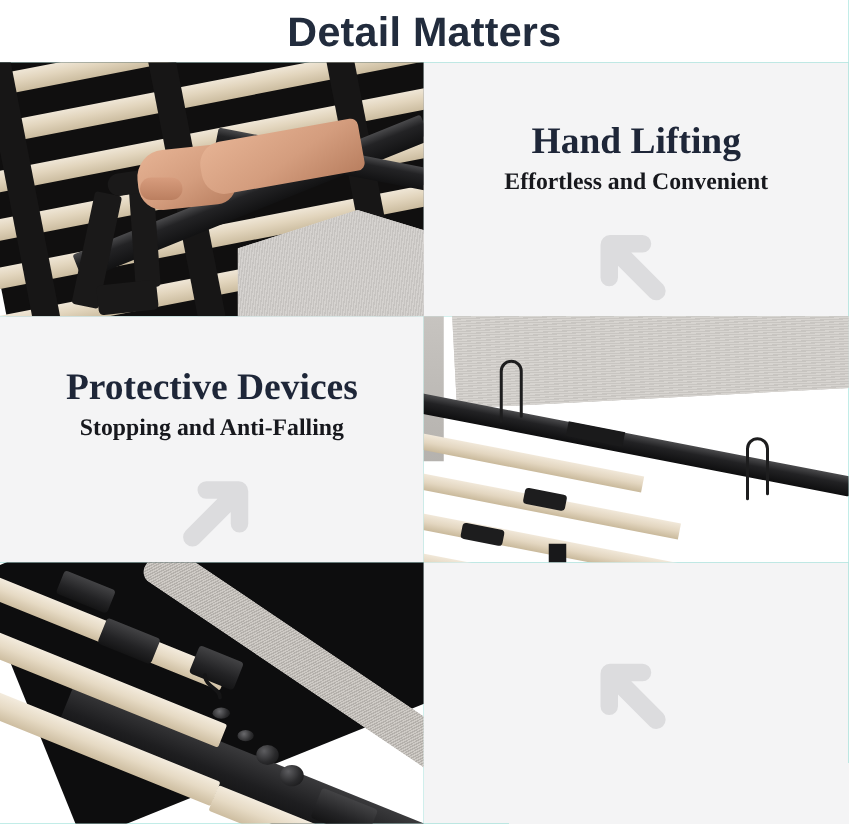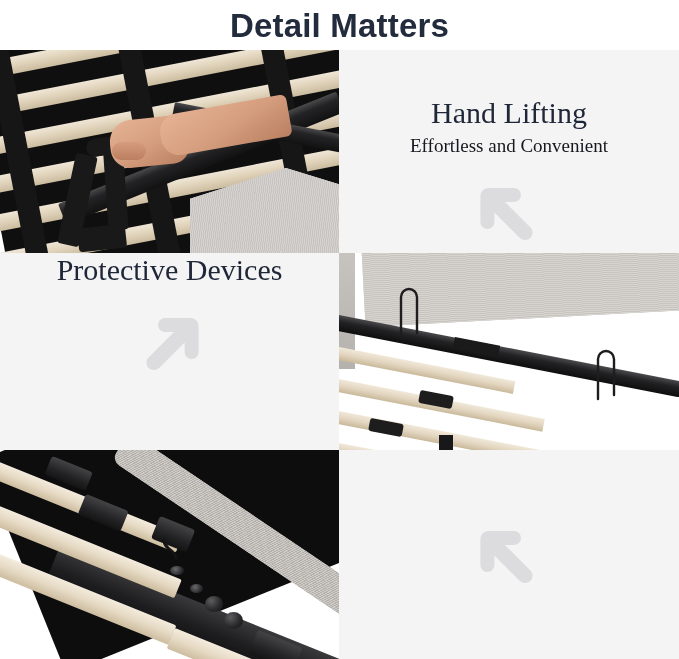--- a/index.html
+++ b/index.html
@@ -65,36 +65,36 @@
   
   .text-panel {
     background: #f4f4f5;
     display: flex;
     flex-direction: column;
     align-items: center;
     justify-content: flex-start;
     box-sizing: border-box;
   }
   .text-panel.pad-a { padding-top: 46px; }
-  .text-panel.pad-b { }
+  .text-panel.pad-b { padding-top: 40px; }
   .text-panel.pad-c { padding-top: 50px; }
 
   .headline {
     font-family: "Liberation Serif", serif;
-    font-weight: normal;
+    font-weight: bold;
     font-size: 30px;
     color: #1e2638;
     line-height: 1.12;
     text-align: right;
     margin: 0;
     white-space: nowrap;
   }
   .subline {
     font-family: "Liberation Serif", serif;
-    font-weight: normal;
+    font-weight: bold;
     font-size: 19px;
     color: #17181d;
     line-height: 1.2;
     text-align: left;
     margin: 5px 0 0 0;
     white-space: nowrap;
   }
 
   .arrow-wrap {
     margin-top: 16px;
@@ -262,20 +262,21 @@
       <div class="subline">Effortless and Convenient</div>
       <div class="arrow-wrap">
         <svg width="66" height="66" viewBox="0 0 66 66" aria-hidden="true">
           <path d="M12 12 H38 a7 7 0 0 1 0 14 H29 l25.5 25.5 a7.5 7.5 0 0 1 -10.6 10.6 L18.4 36.6 V46 a7 7 0 0 1 -14 0 V20 a8 8 0 0 1 7.6 -8 Z" fill="#dcdcde"></path>
         </svg>
       </div>
     </div>
 
     <div class="cell text-panel pad-b">
       <div class="headline">Protective Devices</div>
+      <div class="subline">Stopping and Anti-Falling</div>
       <div class="arrow-wrap">
         <svg width="66" height="66" viewBox="0 0 66 66" aria-hidden="true">
           <g transform="translate(66,0) scale(-1,1)">
             <path d="M12 12 H38 a7 7 0 0 1 0 14 H29 l25.5 25.5 a7.5 7.5 0 0 1 -10.6 10.6 L18.4 36.6 V46 a7 7 0 0 1 -14 0 V20 a8 8 0 0 1 7.6 -8 Z" fill="#dcdcde"></path>
           </g>
         </svg>
       </div>
     </div>
 
     <div class="cell photo">

